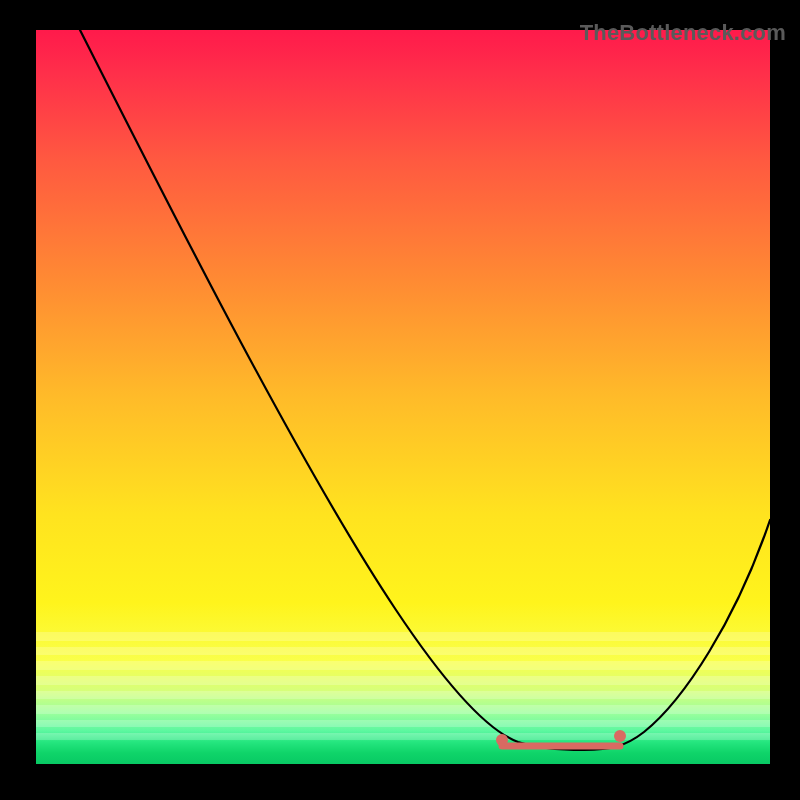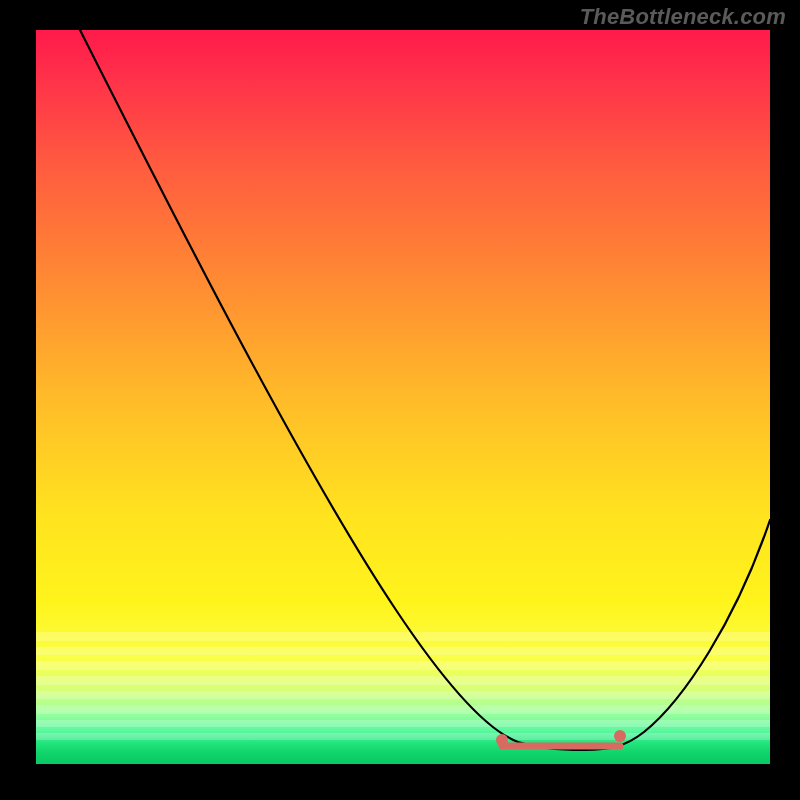--- a/index.html
+++ b/index.html
@@ -12,28 +12,27 @@
     font-family: Arial, Helvetica, sans-serif;
   }
   .frame {
     position: relative;
     width: 800px;
     height: 800px;
     background: #000;
   }
   .watermark {
     position: absolute;
-    top: 4px;
+    top: 20px;
     right: 14px;
     color: #5a5a5a;
     font-size: 22px;
     font-weight: 600;
     letter-spacing: 0.2px;
     z-index: 5;
-    font-style: italic;
   }
   .plot {
     position: absolute;
     left: 36px;
     top: 30px;
     width: 734px;
     height: 734px;
     overflow: hidden;
   }
   .gradient {

